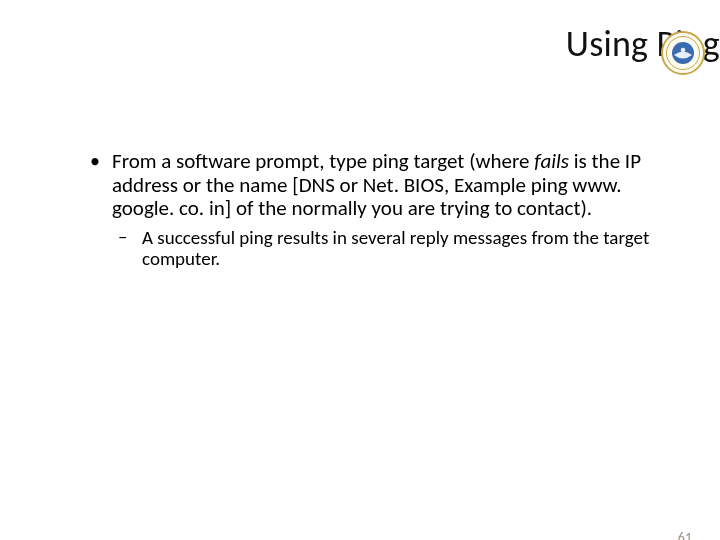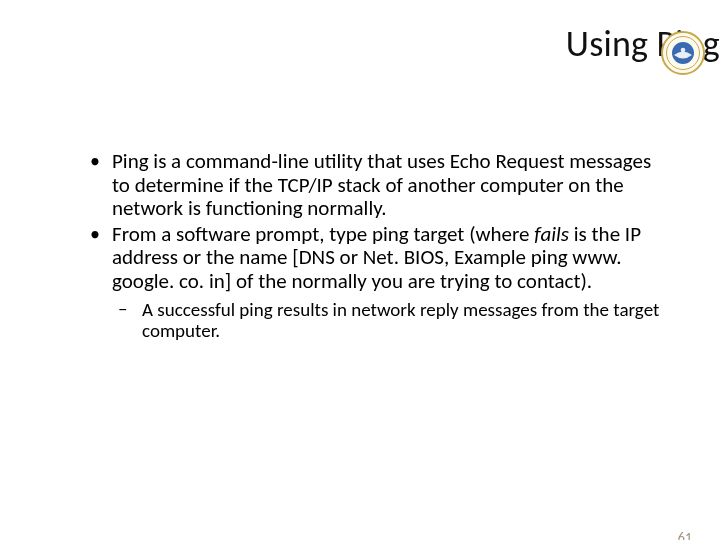--- a/index.html
+++ b/index.html
@@ -104,27 +104,24 @@
       <path d="M14 25 q9 -7 18 0 q-9 7 -18 0 Z" fill="#e8eef7"></path>
       <circle cx="23" cy="20" r="2.3" fill="#e8eef7"></circle>
     </svg>
   </div>
 
   <h1 class="title">Using Ping</h1>
 
   <div class="body">
     <ul class="lvl1">
       <li>
-        <span>Ping is a command-line utility that uses Echo Request messages to determine if the TCP/IP stack of another computer on the network is functioning normally.</span>
-      </li>
-      <li>
         <span>From a software prompt, type </span><span class="bold">ping target</span><span> (where </span><span class="ital">fails</span><span> is the IP address or the name [DNS or Net. BIOS, Example ping www. google. co. in] of the normally you are trying to contact).</span>
         <ul class="lvl2">
           <li>
-            <span>A successful ping results in network reply messages from the target computer.</span>
+            <span>A successful ping results in several reply messages from the target computer.</span>
           </li>
         </ul>
         <div class="gap"></div>
       </li>
     </ul>
   </div>
 
   <div class="pagenum">61</div>
 </div>
 

